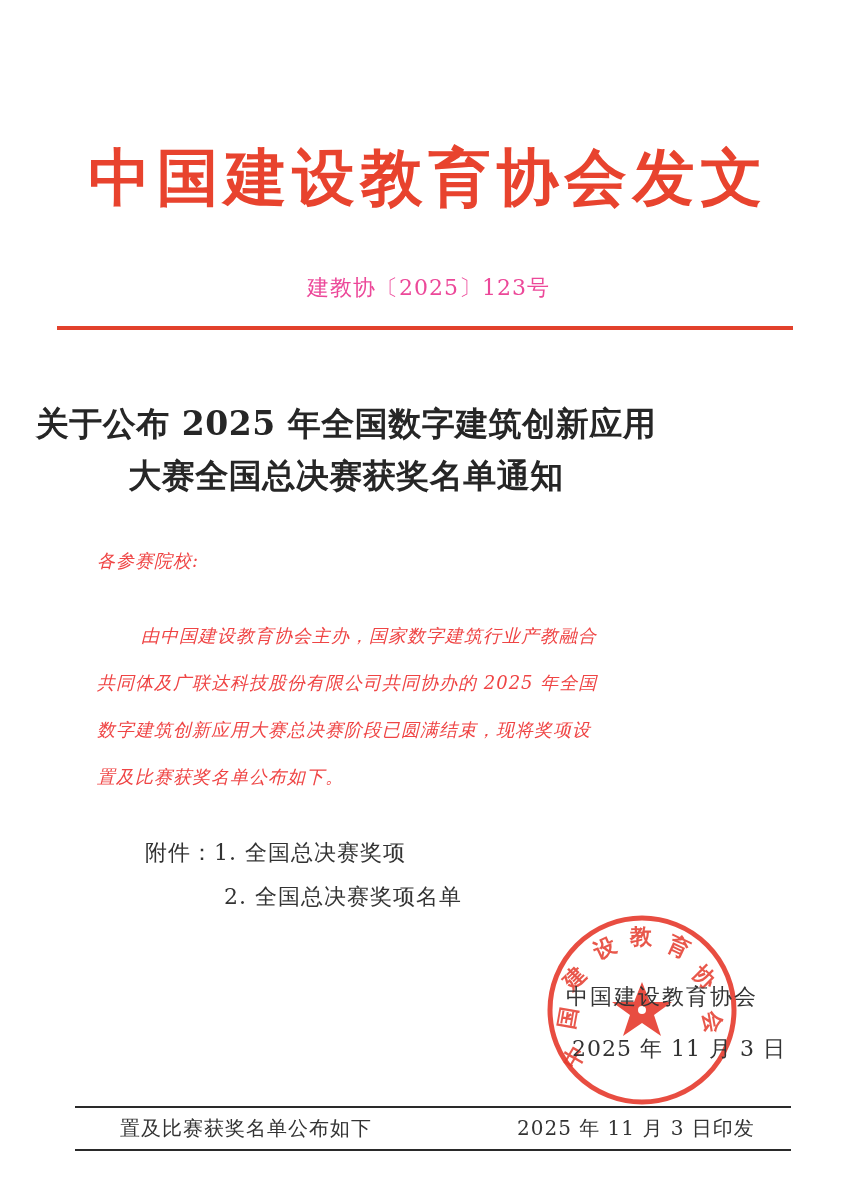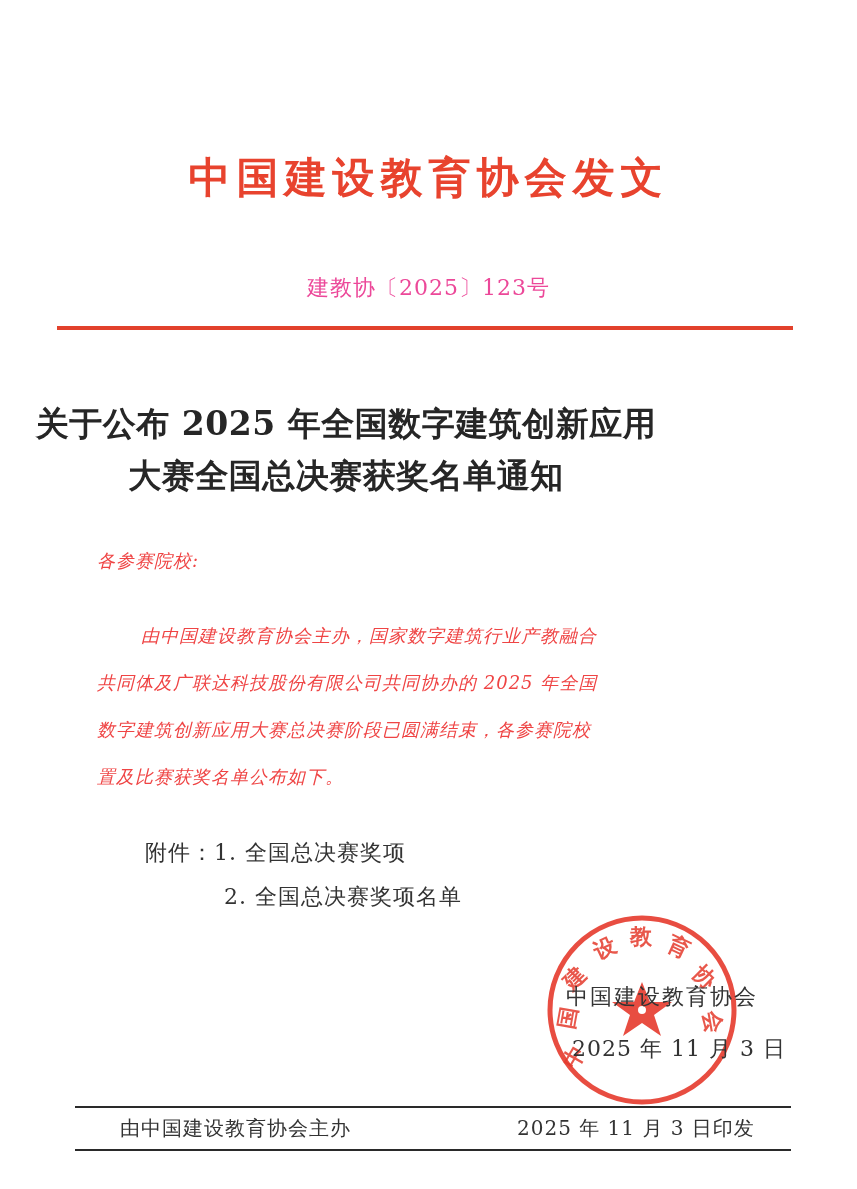--- a/index.html
+++ b/index.html
@@ -6,21 +6,21 @@
   body {
     width: 857px; height: 1189px; background: #ffffff;
     position: relative; overflow: hidden;
     font-family: "DejaVu Serif", "Liberation Serif", serif;
     color: #2b2b2b;
   }
   .abs { position: absolute; }
   .masthead {
     left: 0; width: 857px; top: 138px; text-align: center;
     font-family: "DejaVu Serif", "Liberation Serif", serif;
-    font-size: 42px; font-weight: bold; color: #e8432e; letter-spacing: 6px;
+    font-size: 62px; font-weight: bold; color: #e8432e; letter-spacing: 6px;
     line-height: 80px;
   }
   .docno {
     left: 0; width: 857px; top: 273px; text-align: center;
     font-size: 22px; color: #ec4899; letter-spacing: 1px;
   }
   .red-rule {
     left: 57px; top: 326px; width: 736px; height: 4px; background: #e2412c;
   }
   .title {
@@ -58,21 +58,21 @@
 <div class="abs title">
   <div>关于公布 2025 年全国数字建筑创新应用</div>
   <div>大赛全国总决赛获奖名单通知</div>
 </div>
 
 <div class="abs para salutation">各参赛院校:</div>
 
 <div class="abs para body-text">
   <span class="line" style="padding-left:44px">由中国建设教育协会主办，国家数字建筑行业产教融合</span>
   <span class="line">共同体及广联达科技股份有限公司共同协办的 2025 年全国</span>
-  <span class="line">数字建筑创新应用大赛总决赛阶段已圆满结束，各参赛院校</span>
+  <span class="line">数字建筑创新应用大赛总决赛阶段已圆满结束，现将奖项设</span>
   <span class="line">置及比赛获奖名单公布如下。</span>
 </div>
 
 <div class="abs attach attach-1">
   <span>附件：</span><span>1. 全国总决赛奖项</span>
 </div>
 <div class="abs attach attach-2">2. 全国总决赛奖项名单</div>
 
 <svg class="abs stamp" viewBox="0 0 192 192">
   <circle cx="96" cy="96" r="92" fill="none" stroke="#e53a2c" stroke-width="5" opacity="0.9"></circle>
@@ -87,15 +87,15 @@
     <text x="122" y="40" transform="rotate(25 132 32)">育</text>
     <text x="148" y="70" transform="rotate(45 158 62)">协</text>
     <text x="158" y="112" transform="rotate(80 166 105)">会</text>
   </g>
 </svg>
 
 <div class="abs sign-org">中国建设教育协会</div>
 <div class="abs sign-date">2025 年 11 月 3 日</div>
 
 <div class="abs rule rule-top"></div>
-<div class="abs footer-left">由中国建设教育协会主办</div>
+<div class="abs footer-left">置及比赛获奖名单公布如下</div>
 <div class="abs footer-right">2025 年 11 月 3 日印发</div>
 <div class="abs rule rule-bottom"></div>
 
 </body></html>

